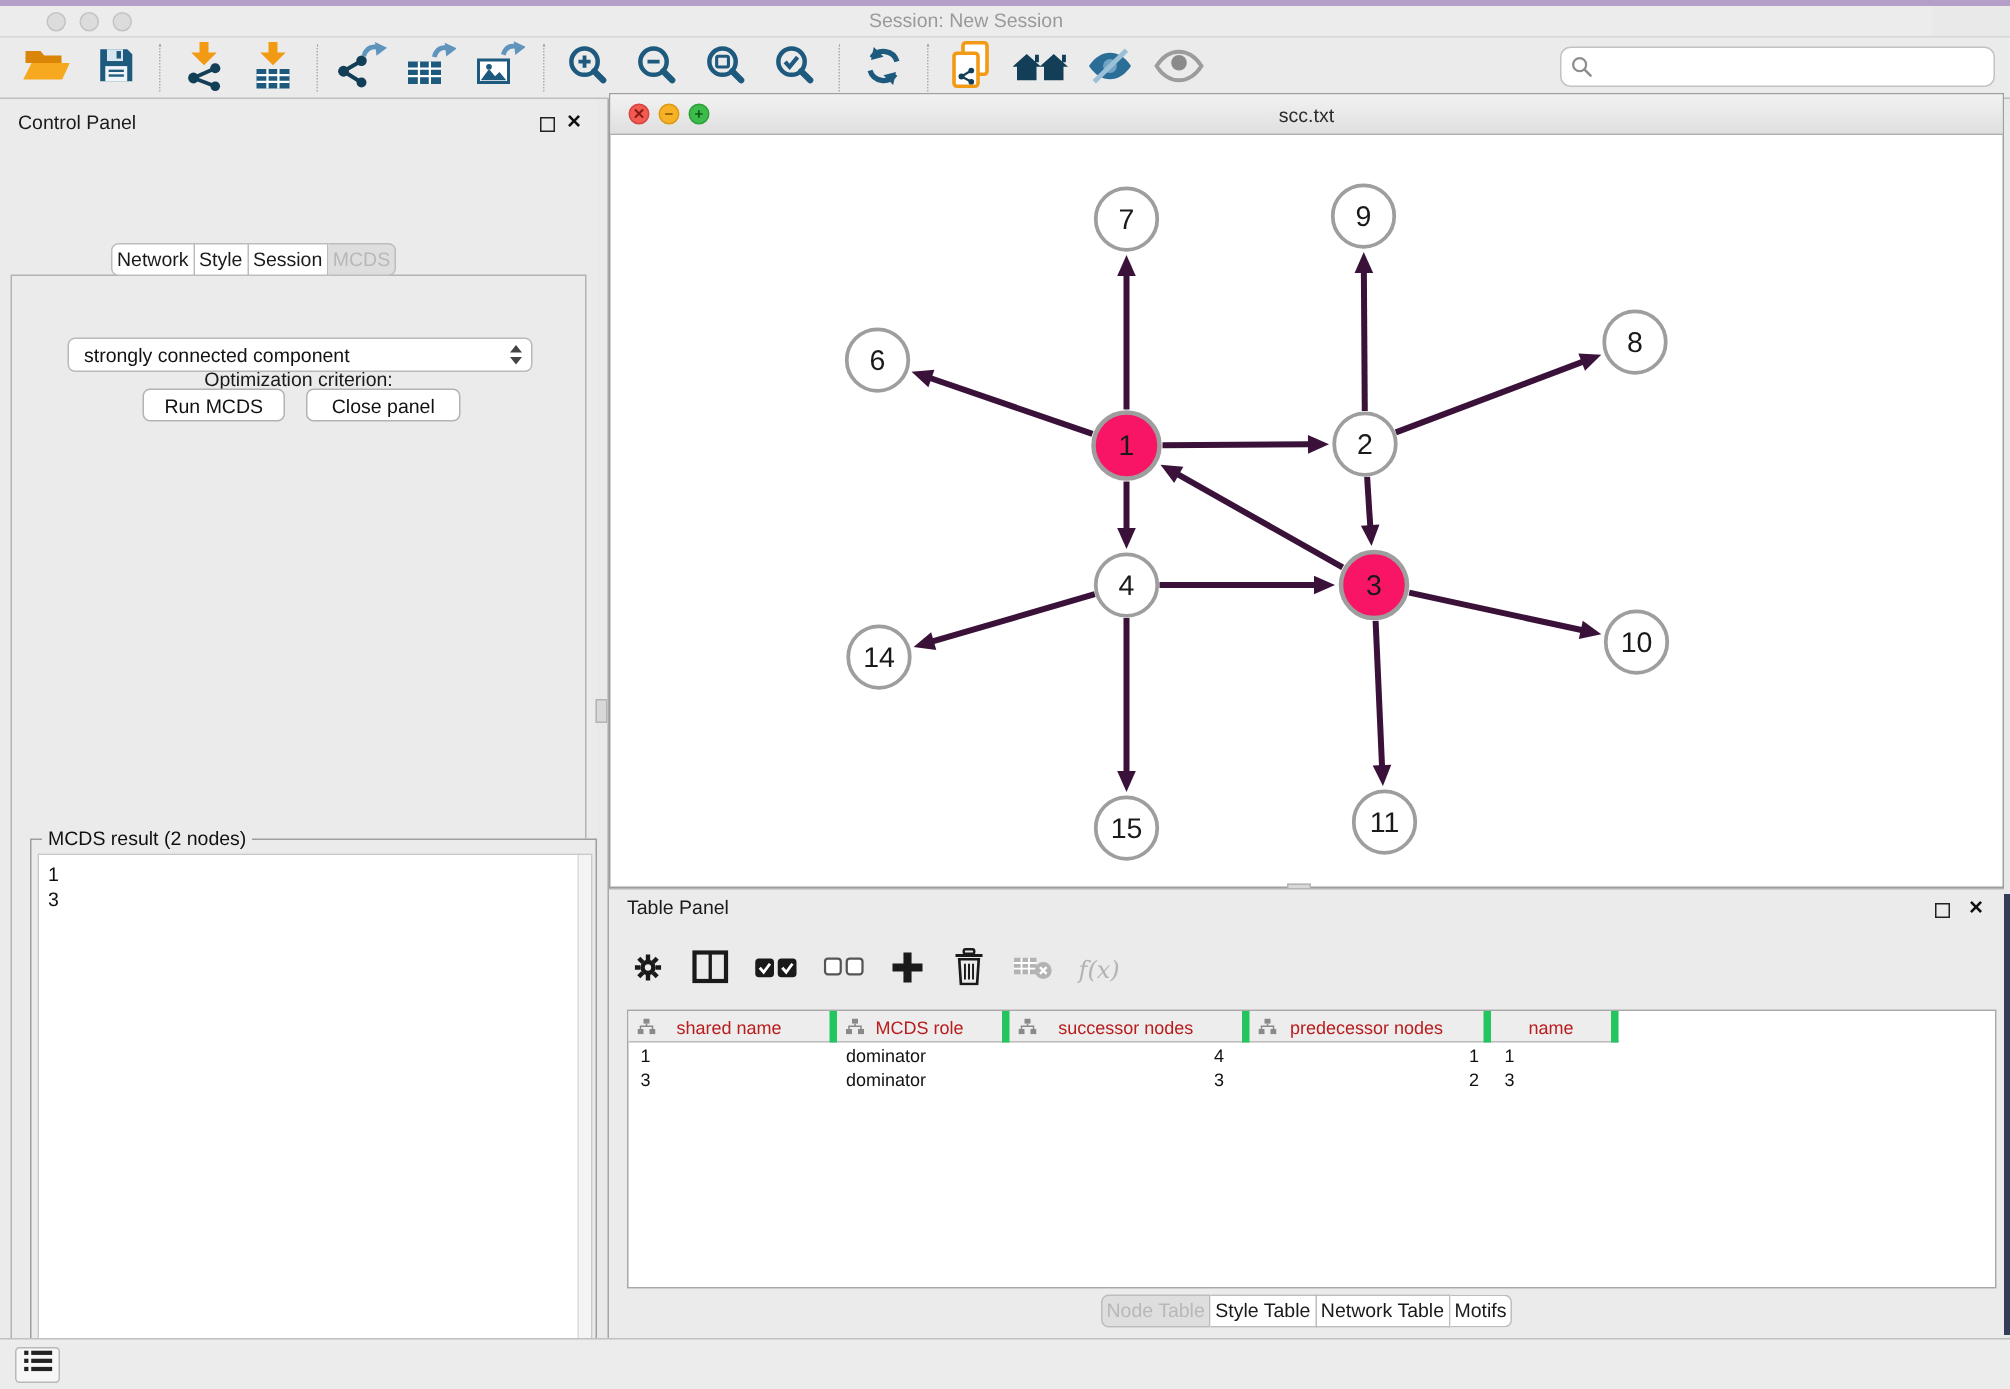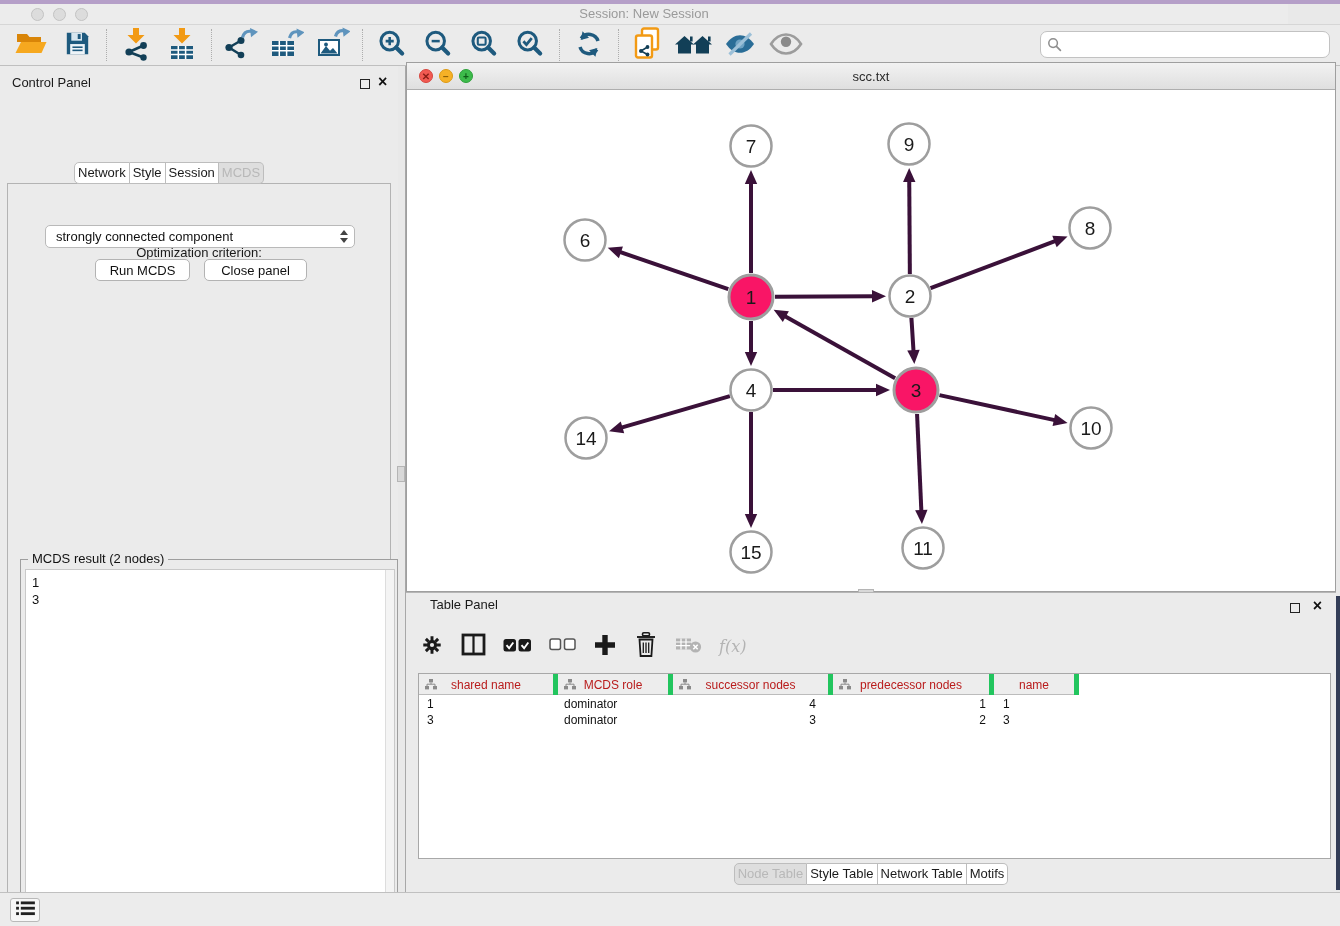--- a/index.html
+++ b/index.html
@@ -344,21 +344,21 @@
       <circle cx="344" cy="462" r="20.5" fill="#ffffff" stroke="#9e9e9e" stroke-width="2.5"></circle>
       <text x="344" y="468.5" text-anchor="middle" font-size="19" fill="#1a1a1a" font-family="&quot;Liberation Sans&quot;, sans-serif">15</text>
       <circle cx="516" cy="458" r="20.5" fill="#ffffff" stroke="#9e9e9e" stroke-width="2.5"></circle>
       <text x="516" y="464.5" text-anchor="middle" font-size="19" fill="#1a1a1a" font-family="&quot;Liberation Sans&quot;, sans-serif">11</text>
     </svg>
 </div>
 <div id="h-grip" class="abs"></div>
 
 <div id="table-panel" class="abs">
   <div id="tp-header">
-    <span class="panel-title abs" style="left:24px;">Table Panel</span>
+    <span class="panel-title abs" style="left:12px;">Table Panel</span>
     <span class="abs" style="right:36px;top:2px;"><span class="float-icon"></span></span>
     <span class="abs" style="right:14px;top:0;"><span class="close-icon">×</span></span>
   </div>
 
   <div id="tp-toolbar">
       <button class="tp-btn">
         <span><svg width="22" height="22" viewBox="0 0 24 24">
             <g stroke="#1a1a1a" stroke-width="3.2">
               <path d="M12 2.5v4M12 17.5v4M2.5 12h4M17.5 12h4M5.3 5.3l2.9 2.9M15.8 15.8l2.9 2.9M18.7 5.3l-2.9 2.9M8.2 15.8l-2.9 2.9"></path>
             </g>

